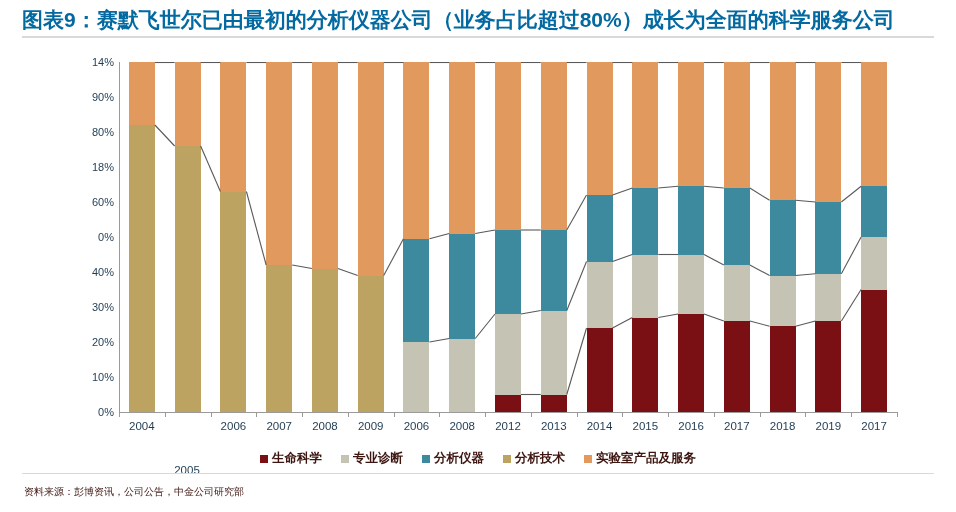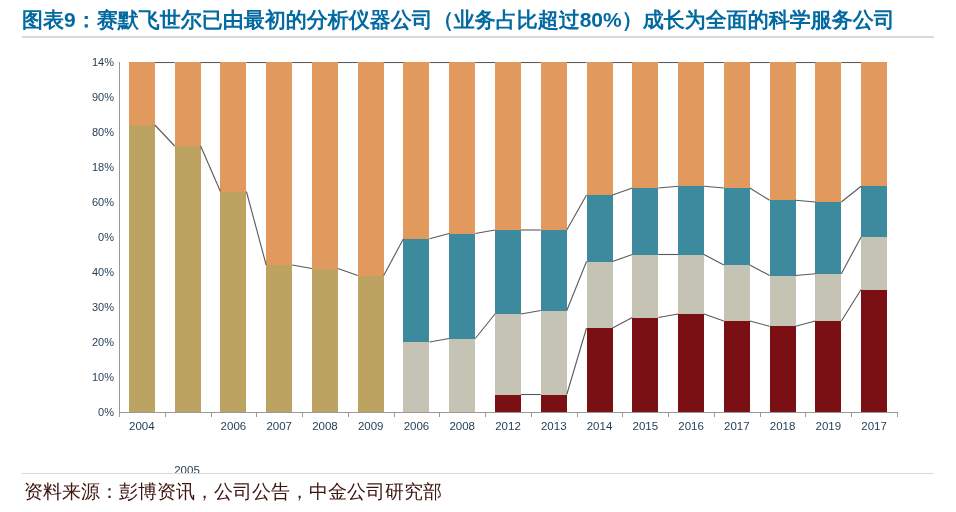--- a/index.html
+++ b/index.html
@@ -75,21 +75,21 @@
   .legend-label { font-size: 12.5px; font-weight: bold; color: #3d1510; white-space: nowrap; }
 
   
   .footer-rule {
     position: absolute; left: 22px; top: 473px; width: 912px; height: 1px; background: #d9d9d9;
   }
   .footer {
     position: absolute; left: 24px; top: 480px; width: 900px; height: 24px;
     display: flex; align-items: center;
   }
-  .footer-text { font-size: 19px; color: #3d1510; white-space: nowrap; }
+  .footer-text { font-size: 10px; color: #3d1510; white-space: nowrap; }
 </style>
 </head>
 <body>
 
 <div id="root">
 
   <div class="title-bar">
     <span class="title-text">图表9：赛默飞世尔已由最初的分析仪器公司（业务占比超过80%）成长为全面的科学服务公司</span>
   </div>
   <div class="title-rule"></div>
@@ -286,19 +286,41 @@
         <div class="xlabel" style="left: 569.529px;">2014</div>
         <div class="xlabel" style="left: 615.294px;">2015</div>
         <div class="xlabel" style="left: 661.059px;">2016</div>
         <div class="xlabel" style="left: 706.824px;">2017</div>
         <div class="xlabel" style="left: 752.588px;">2018</div>
         <div class="xlabel" style="left: 798.353px;">2019</div>
         <div class="xlabel" style="left: 844.118px;">2017</div>
       </div>
   </div>
 
+  <div class="legend" id="legend">
+      <div class="legend-item">
+        <span class="legend-swatch" style="background: rgb(122, 15, 20);"></span>
+        <span class="legend-label">生命科学</span>
+      </div>
+      <div class="legend-item">
+        <span class="legend-swatch" style="background: rgb(196, 195, 180);"></span>
+        <span class="legend-label">专业诊断</span>
+      </div>
+      <div class="legend-item">
+        <span class="legend-swatch" style="background: rgb(61, 138, 158);"></span>
+        <span class="legend-label">分析仪器</span>
+      </div>
+      <div class="legend-item">
+        <span class="legend-swatch" style="background: rgb(189, 163, 98);"></span>
+        <span class="legend-label">分析技术</span>
+      </div>
+      <div class="legend-item">
+        <span class="legend-swatch" style="background: rgb(226, 153, 94);"></span>
+        <span class="legend-label">实验室产品及服务</span>
+      </div>
+    </div>
 
   <div class="footer-rule"></div>
   <div class="footer">
     <span class="footer-text">资料来源：彭博资讯，公司公告，中金公司研究部</span>
   </div>
 
 </div>
 
 </body></html>

